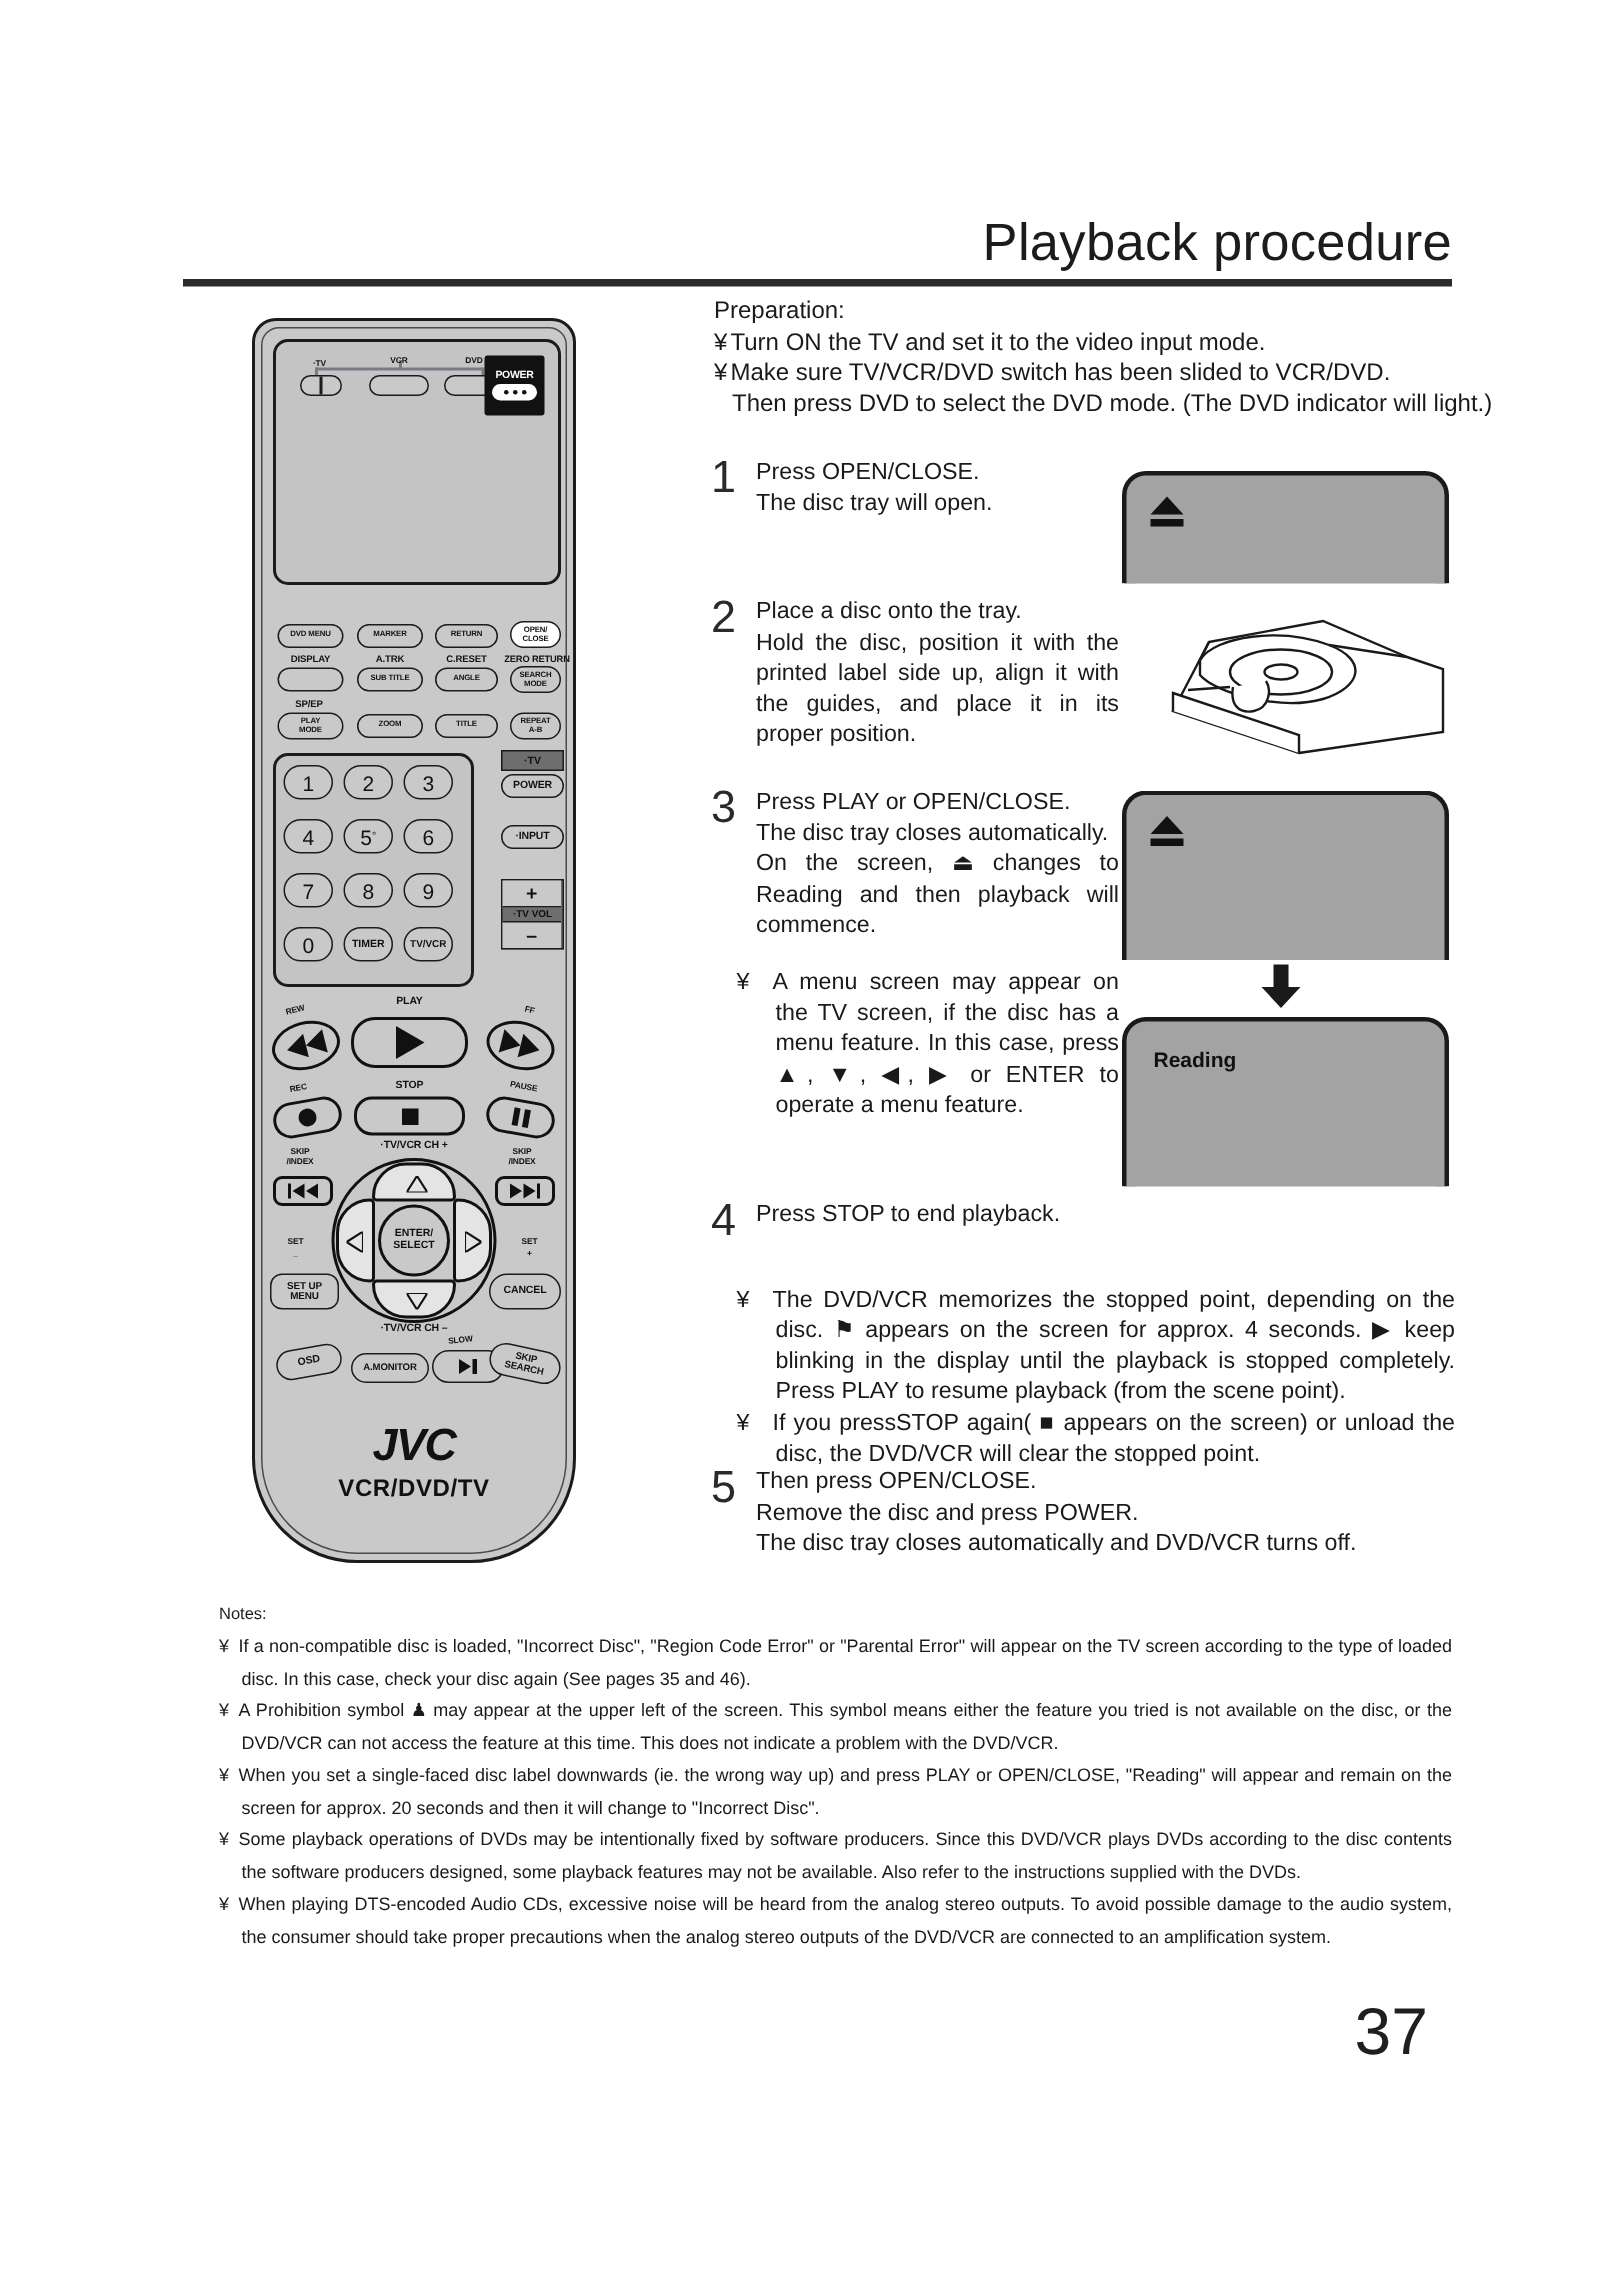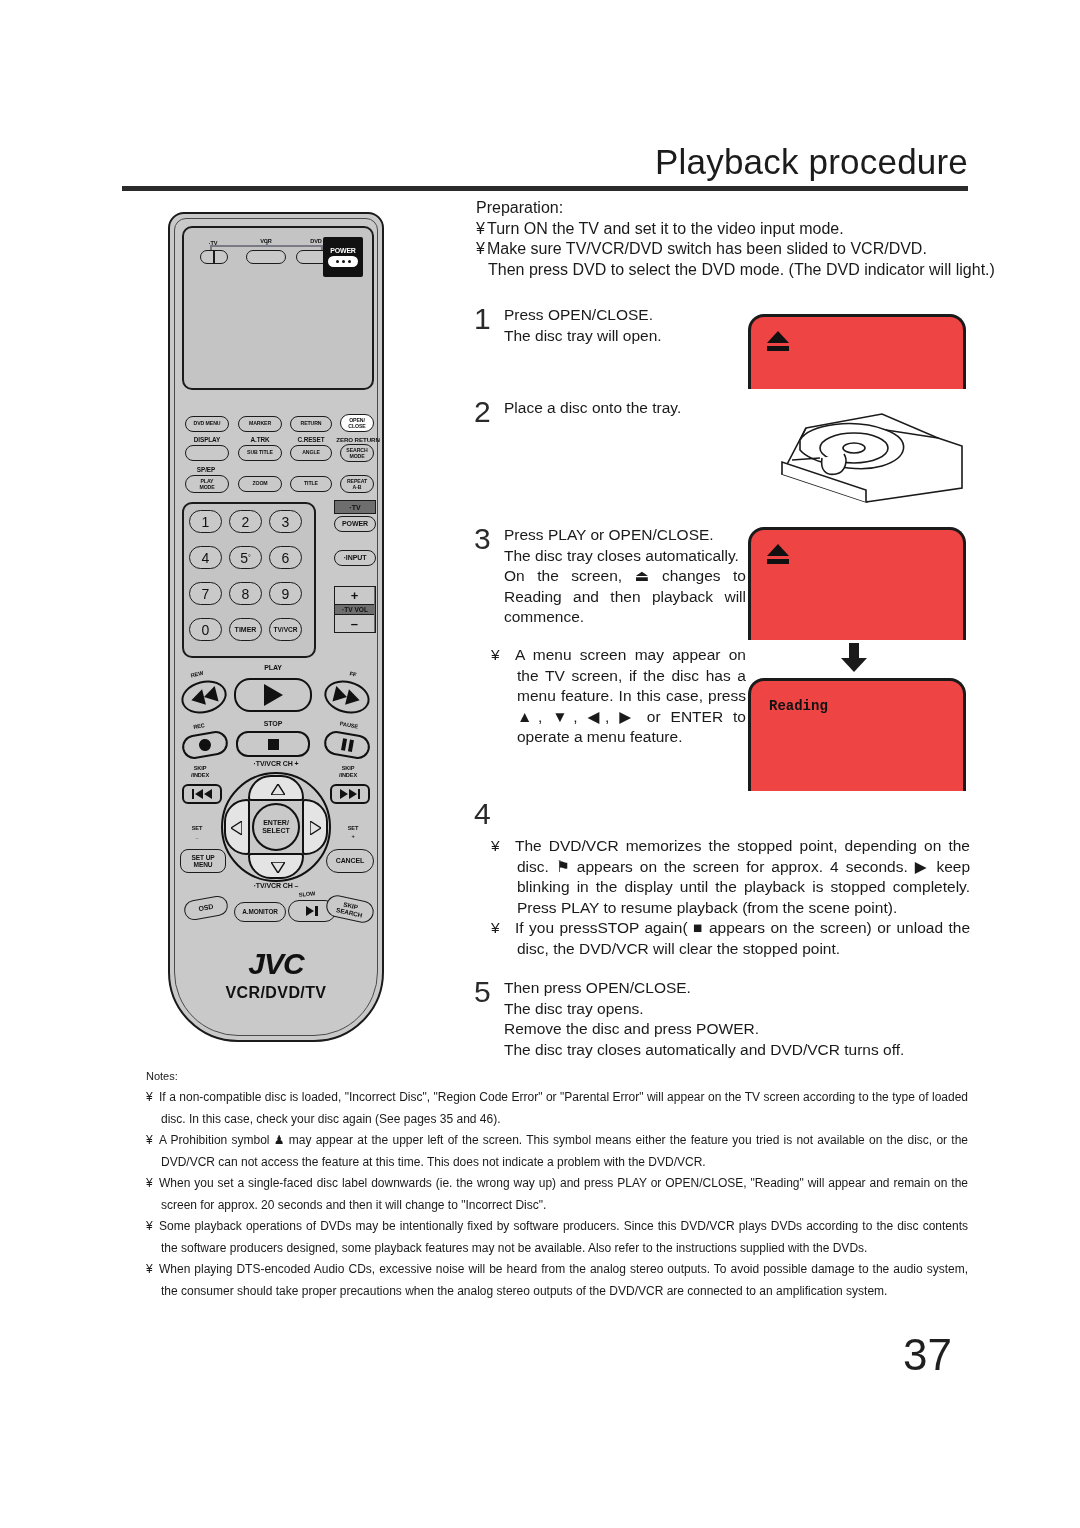--- a/index.html
+++ b/index.html
@@ -30,23 +30,23 @@
   .step-num{
     font-size:30px;line-height:28px;font-weight:400;color:#2a2a2a;
     width:30px;flex:none;text-align:left;
   }
   .step-body{font-size:15.5px;line-height:20.6px;}
   .just{text-align:justify;}
   .nw{white-space:nowrap;}
 
   
   .screen{
-    position:absolute;background:#ef4444;
+    position:absolute;background:#a3a3a3;
     border:3px solid #1a1a1a;border-bottom:none;
-    border-top-left-radius:16px;border-top-right-radius:16px;font-family:Liberation Mono, monospace;
+    border-top-left-radius:16px;border-top-right-radius:16px;
   }
   .eject-ico{
     position:absolute;left:16px;top:14px;width:0;height:0;
     border-left:11px solid transparent;border-right:11px solid transparent;
     border-bottom:12px solid #111;
   }
   .eject-bar{position:absolute;left:16px;top:29px;width:22px;height:5px;background:#111;}
   .screen-label{
     position:absolute;left:18px;top:17px;font-size:14px;font-weight:bold;color:#111;
   }
@@ -181,47 +181,48 @@
     <div class="step-body">
       <div class="nw">Press OPEN/CLOSE.</div>
       <div class="nw">The disc tray will open.</div>
     </div>
   </div>
 
   <div class="step" style="left:474px;top:398px;width:272px;">
     <div class="step-num">2</div>
     <div class="step-body" style="width:242px;">
       <div class="nw">Place a disc onto the tray.</div>
+      <div class="just">Hold the disc, position it with the printed label side up, align it with the guides, and place it in its proper position.</div>
     </div>
   </div>
 
   <div class="step" style="left:474px;top:525px;width:272px;">
     <div class="step-num">3</div>
     <div class="step-body" style="width:242px;">
       <div class="nw">Press PLAY or OPEN/CLOSE.</div>
       <div class="just">The disc tray closes automatically.</div>
       <div class="just">On the screen, ⏏ changes to  Reading  and then playback will commence.</div>
       <div style="height:17px"></div>
       <div class="just" style="padding-left:13px;text-indent:-13px;"><span class="yen">¥</span><span>A menu screen may appear on the TV screen, if the disc has a menu feature. In this case, press ▲, ▼, ◀, ▶ or ENTER to operate a menu feature.</span></div>
     </div>
   </div>
 
   <div class="step" style="left:474px;top:800px;width:496px;">
     <div class="step-num">4</div>
     <div class="step-body" style="width:466px;">
+      <div class="nw">Press STOP to end playback.</div>
       <div class="just" style="padding-left:13px;text-indent:-13px;margin-top:36px;"><span class="yen">¥</span><span>The DVD/VCR memorizes the stopped point, depending on the disc.  ⚑  appears on the screen for approx. 4 seconds.  ▶  keep blinking in the display until the playback is stopped completely. Press PLAY to resume playback (from the scene point).</span></div>
       <div class="just" style="padding-left:13px;text-indent:-13px;"><span class="yen">¥</span><span>If you pressSTOP again( ■  appears on the screen) or unload the disc, the DVD/VCR will clear the stopped point.</span></div>
     </div>
   </div>
 
   <div class="step" style="left:474px;top:978px;width:496px;">
     <div class="step-num">5</div>
     <div class="step-body" style="width:466px;">
       <div class="nw">Then press OPEN/CLOSE.</div>
-      <div class="nw">The disc tray opens.</div>
       <div class="nw">Remove the disc and press POWER.</div>
       <div class="nw">The disc tray closes automatically and DVD/VCR turns off.</div>
     </div>
   </div>
 
   <div class="screen" style="left:748px;top:314px;width:212px;height:72px;">
     <div class="eject-ico"></div>
     <div class="eject-bar"></div>
   </div>
 

